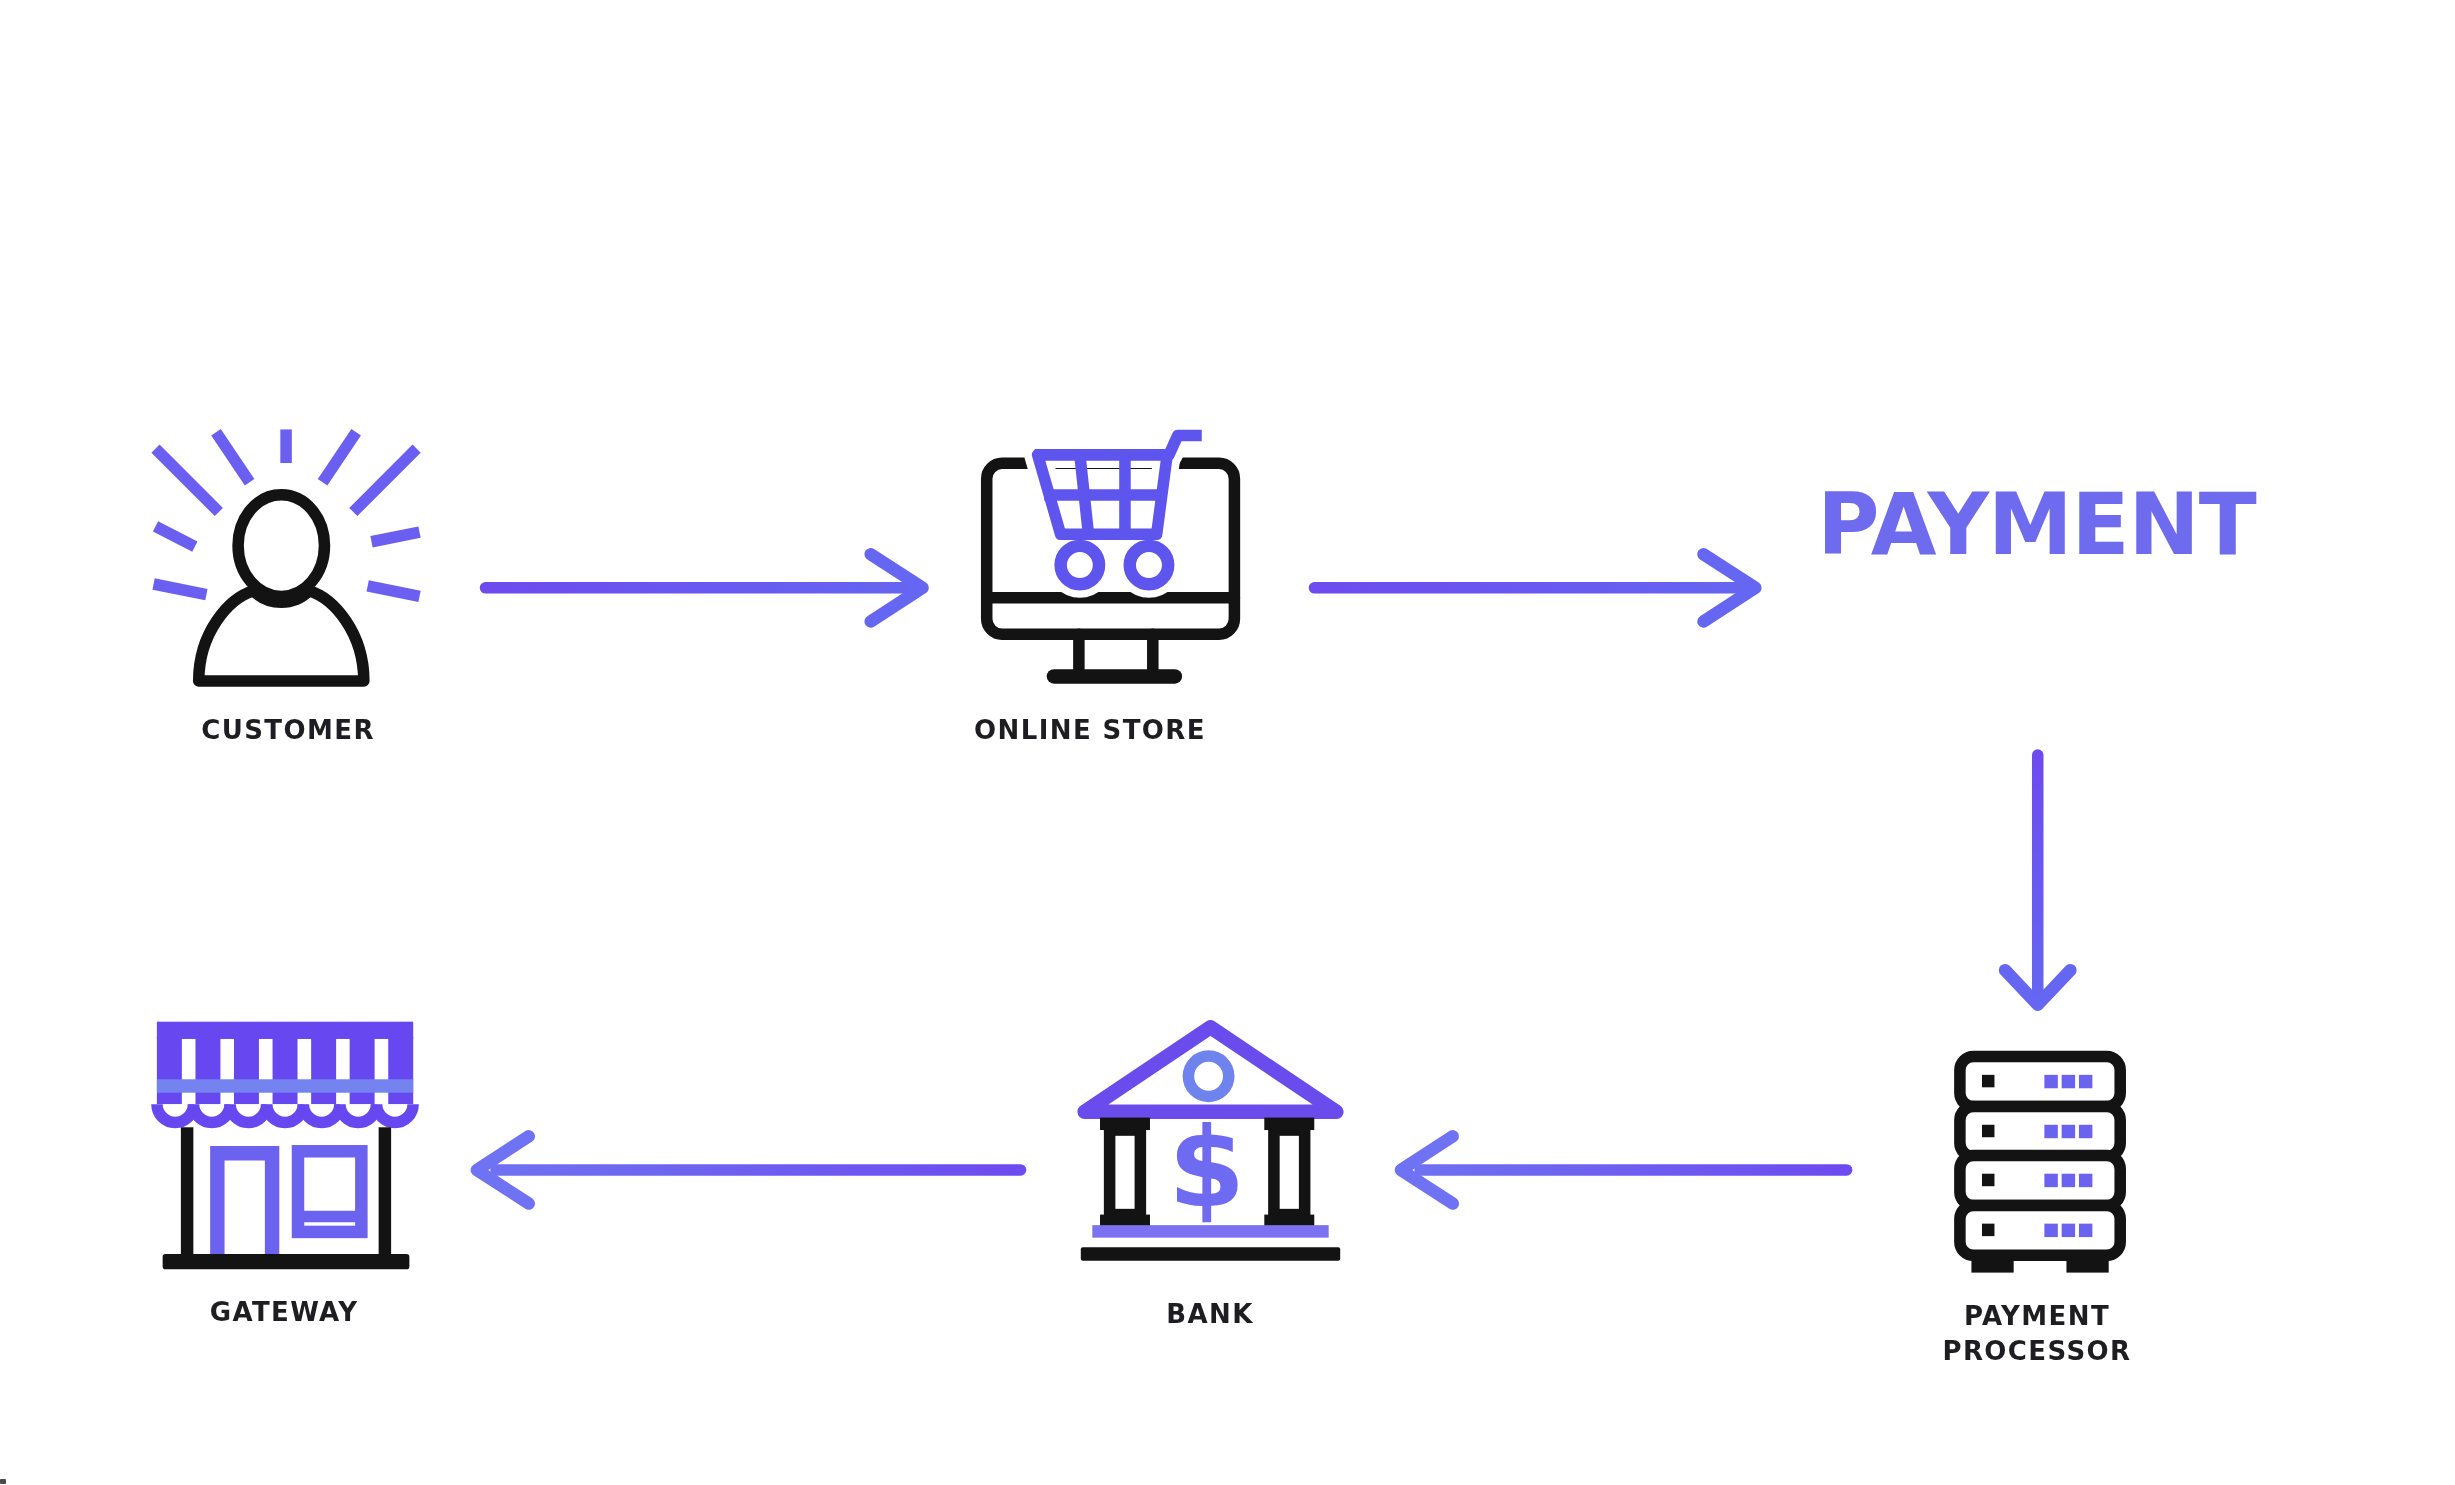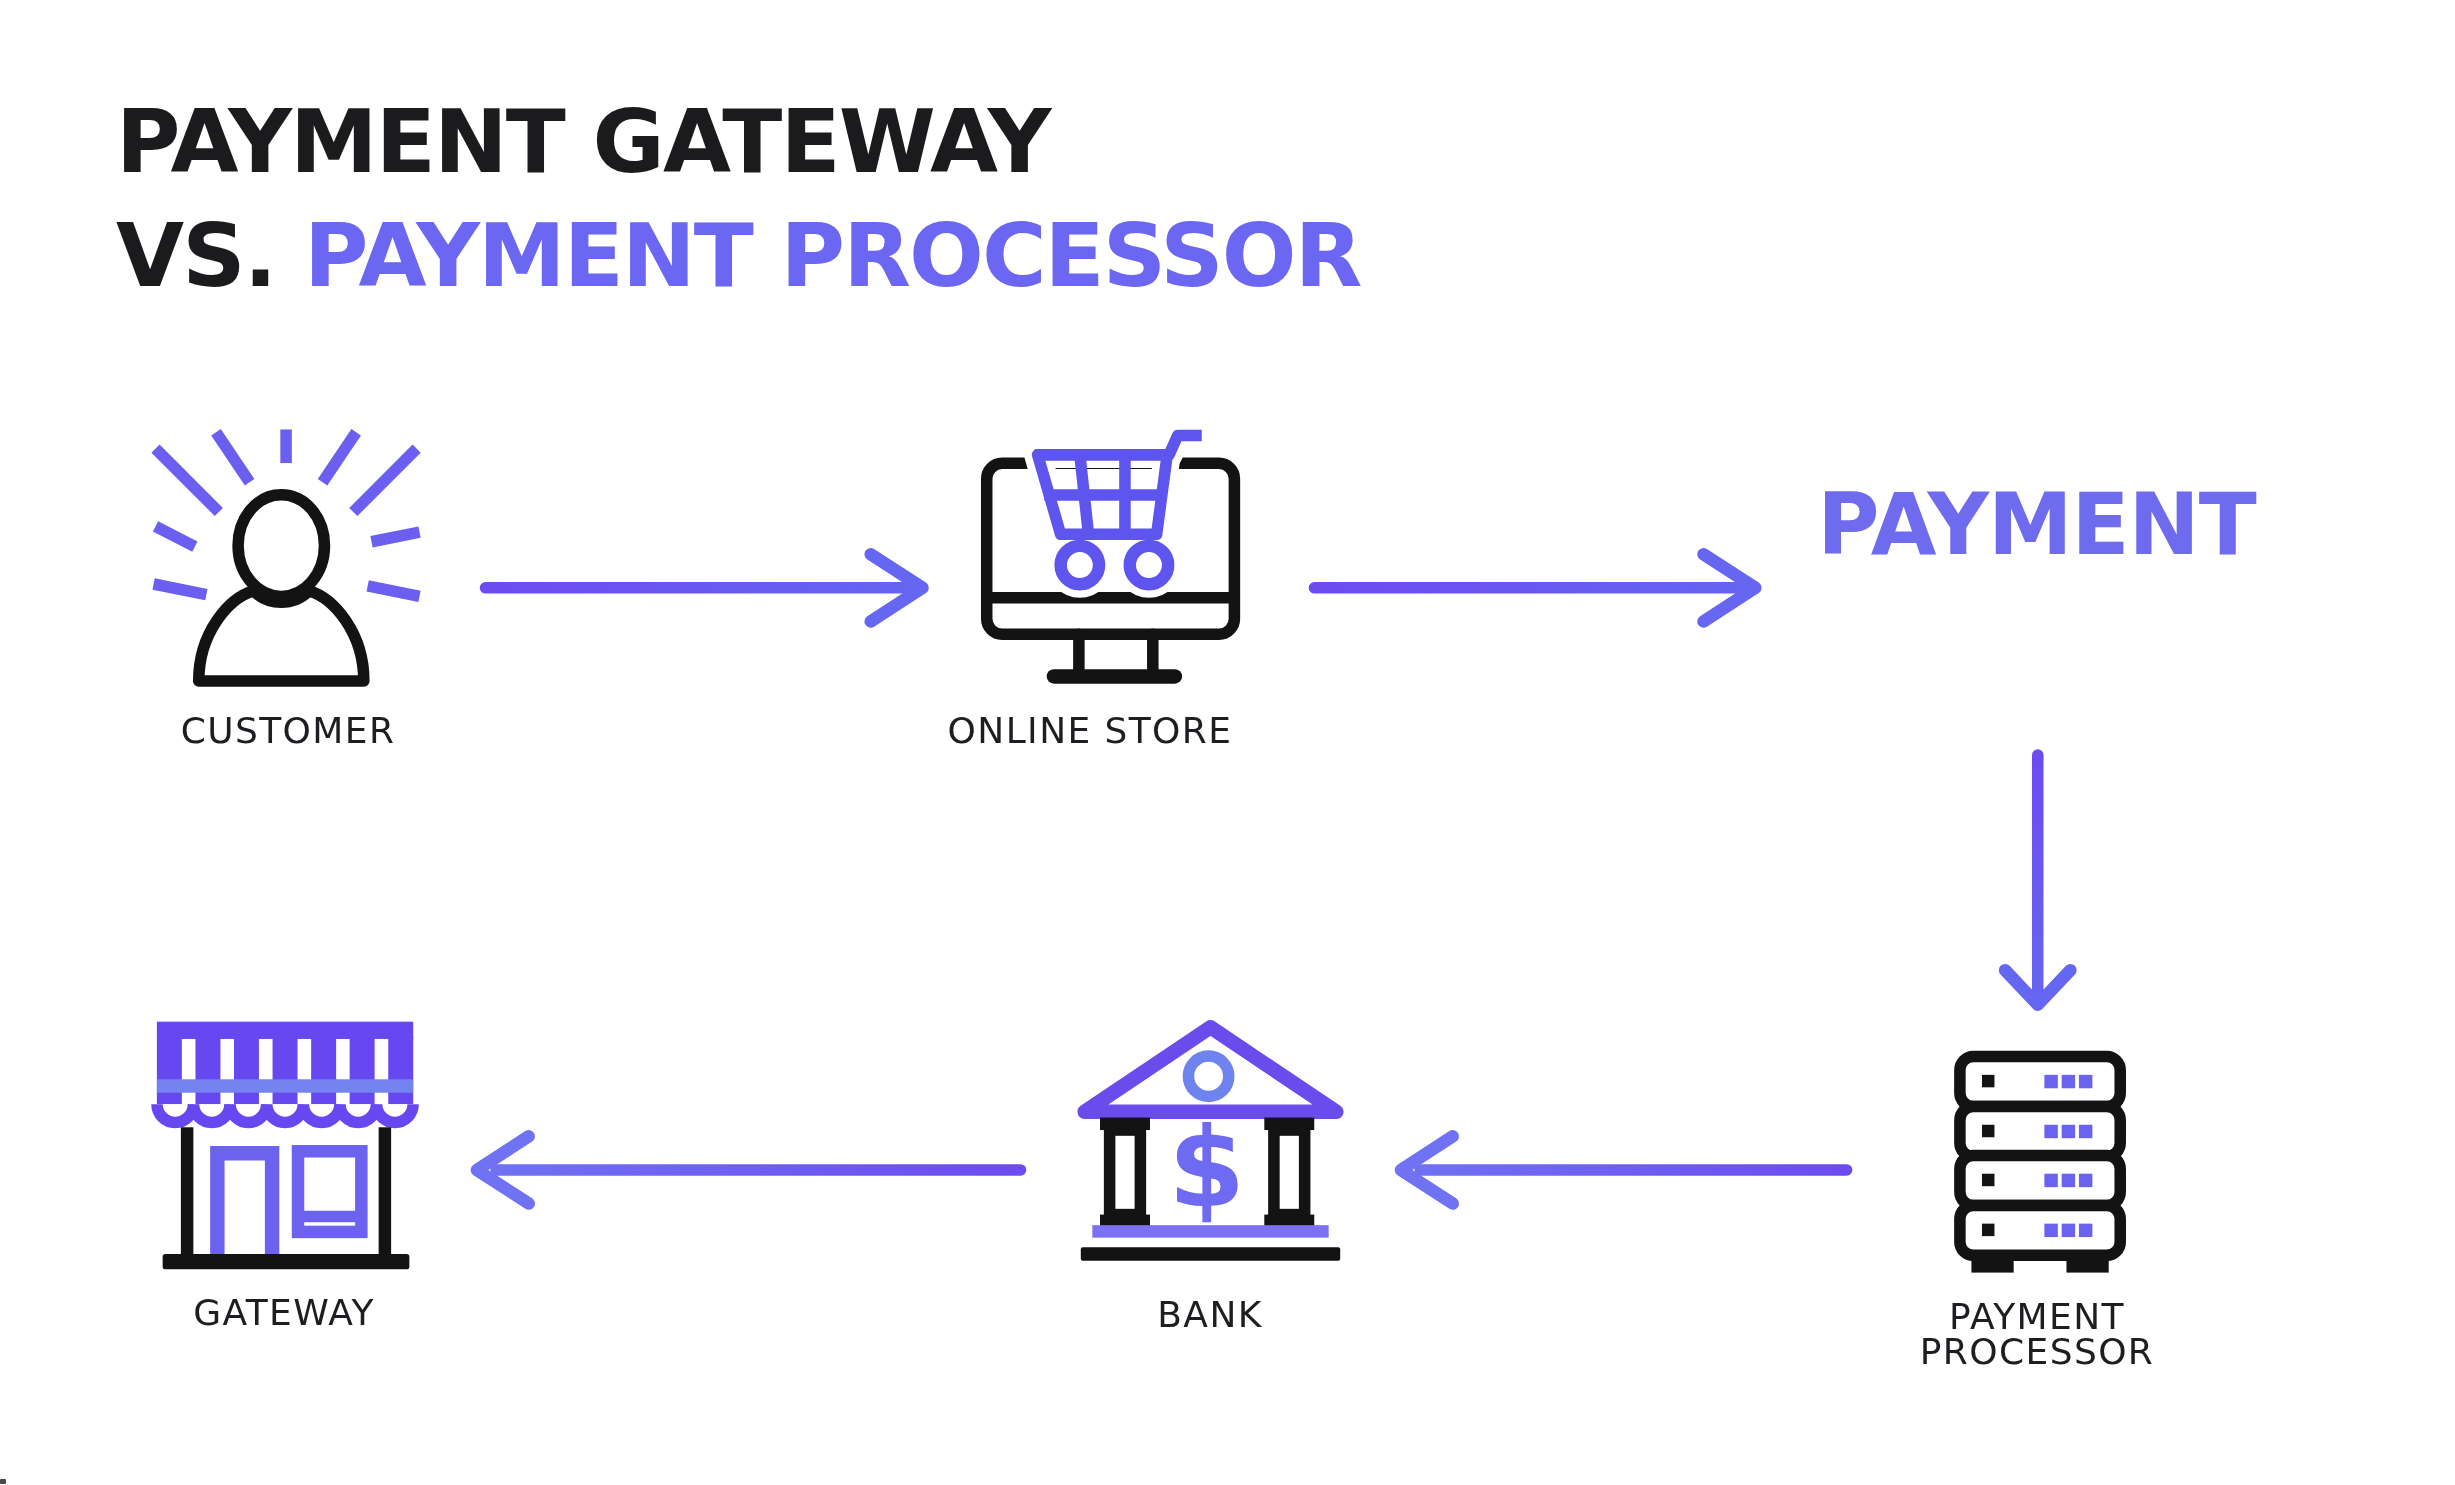--- a/index.html
+++ b/index.html
@@ -24,39 +24,35 @@
     --c-background:#ffffff;
   }
   html,body{margin:0;padding:0;background:#e9e9e9;}
   .canvas{
     position:relative;width:2456px;height:1485px;background:var(--c-background);
     font-family:"DejaVu Sans","Liberation Sans",sans-serif;overflow:hidden;
   }
   .title{position:absolute;left:116px;top:85px;font-size:88px;line-height:114px;
     font-weight:700;letter-spacing:-1.9px;color:var(--c-heading);white-space:nowrap;}
   .title .accent{color:var(--c-accent);}
-  .node-label{position:absolute;text-align:center;font-size:36px;font-weight:400;
+  .node-label{position:absolute;text-align:center;font-size:26px;font-weight:700;
     letter-spacing:1.4px;color:var(--c-label);line-height:35px;white-space:nowrap;}
   .gateway-heading{position:absolute;left:1806px;top:467px;width:461px;text-align:center;
     font-size:85px;line-height:115px;font-weight:700;letter-spacing:-1px;
     color:var(--c-gateway);white-space:nowrap;}
   svg{position:absolute;overflow:visible;}
   .arrows{left:0;top:0;}
   .ink{stroke:var(--c-icon_black);fill:none;stroke-width:12;}
   .speck{position:absolute;left:0;top:1479px;width:5.8px;height:4.8px;background:#4a4a4a;border-radius:1px;}
 </style>
 </head>
 <body>
 
 <div class="canvas">
 
-  <div class="title">
-    <div>PAYMENT GATEWAY</div>
-    <div><span>VS. </span><span class="accent">PAYMENT PROCESSOR</span></div>
-  </div>
 
   <svg class="arrows" width="2456" height="1485" viewBox="0 0 2556 1546">
     <defs>
       <linearGradient id="g1" gradientUnits="userSpaceOnUse" x1="505" y1="612" x2="962" y2="612">
         <stop offset="0" style="stop-color:var(--c-arrow_violet,#6d4bef)"></stop>
         <stop offset="1" style="stop-color:var(--c-arrow_blue,#6566f1)"></stop>
       </linearGradient>
       <linearGradient id="g2" gradientUnits="userSpaceOnUse" x1="1368" y1="612" x2="1829" y2="612">
         <stop offset="0" style="stop-color:var(--c-arrow_violet,#6d4bef)"></stop>
         <stop offset="1" style="stop-color:var(--c-arrow_blue,#6566f1)"></stop>

